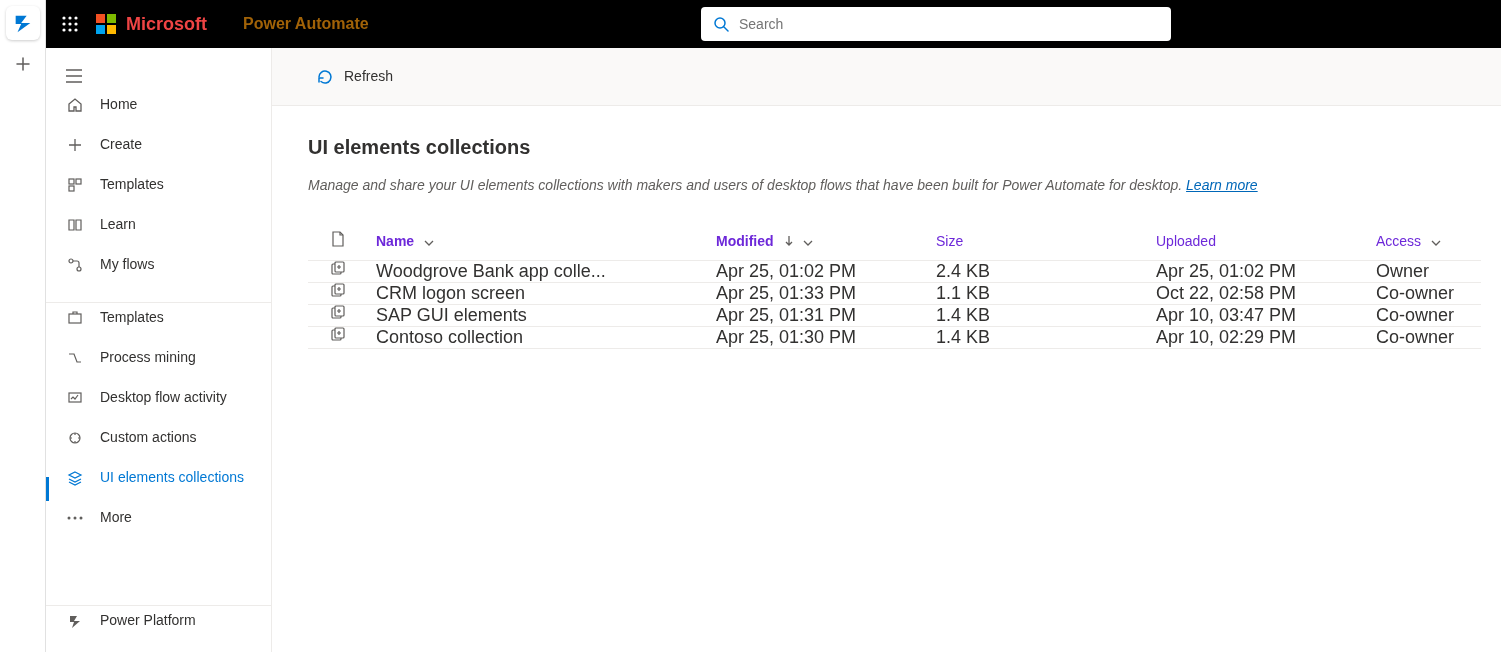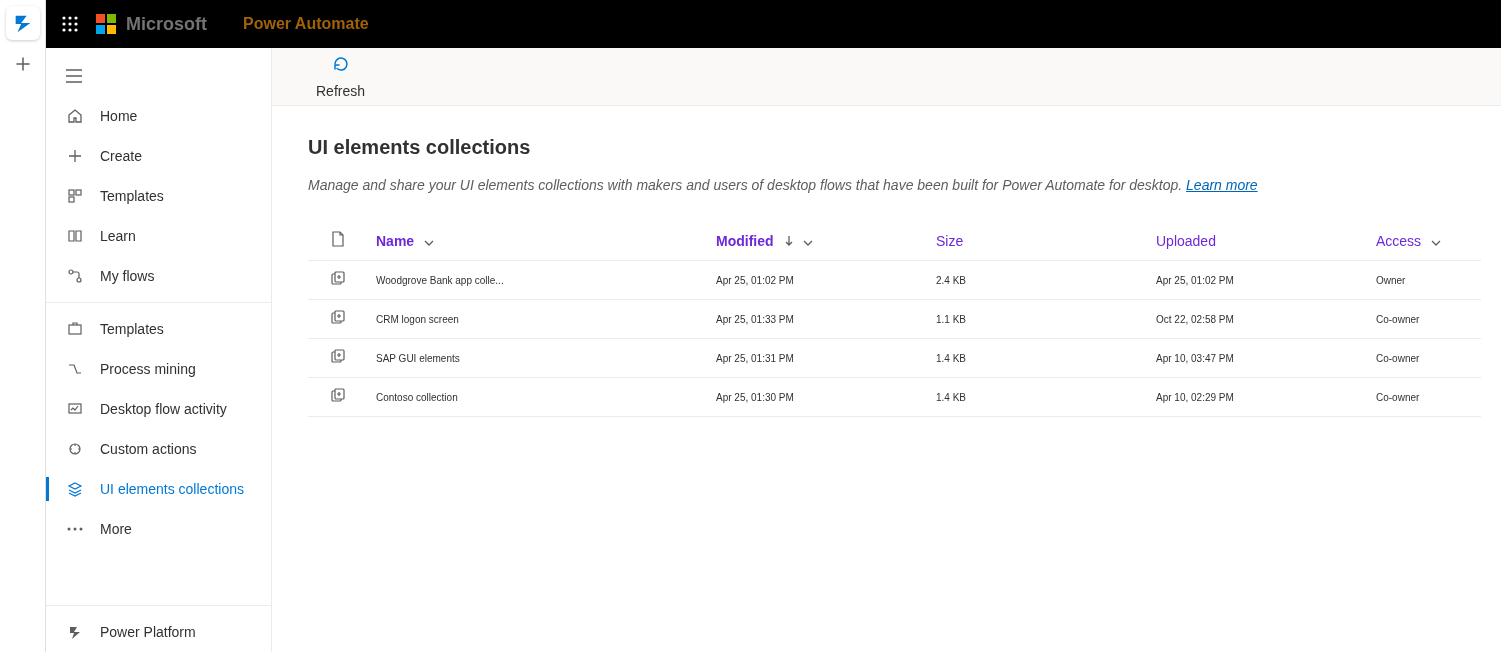--- a/index.html
+++ b/index.html
@@ -10,50 +10,50 @@
   .util-rail { position: absolute; top: 0; left: 0; width: 46px; height: 652px; background: #fff; border-right: 1px solid #e1e1e1; display: flex; flex-direction: column; align-items: center; padding-top: 6px; gap: 14px; z-index: 3; }
   .util-rail .pa-tile { width: 34px; height: 34px; border-radius: 6px; display:flex; align-items:center; justify-content:center; box-shadow: 0 1px 3px rgba(0,0,0,0.2); background:#fff; }
   .util-rail .pa-plus { width: 20px; height: 20px; display:flex; align-items:center; justify-content:center; }
 
   
   .topbar { position: absolute; top: 0; left: 46px; right: 0; height: 48px; background: #000; color: #fff; display: flex; align-items: center; z-index: 2; }
   .topbar .waffle { width: 48px; height: 48px; display: flex; align-items: center; justify-content: center; }
   .topbar .ms-logo { display: flex; align-items: center; gap: 10px; margin-left: 2px; }
   .topbar .ms-logo .grid { width: 20px; height: 20px; display:grid; grid-template-columns:1fr 1fr; grid-template-rows:1fr 1fr; gap:2px; }
   .topbar .ms-logo .grid .q1{background:#f25022;} .q2{background:#7fba00;} .q3{background:#00a4ef;} .q4{background:#ffb900;}
-  .topbar .ms-logo .mstxt { font-size: 18px; font-weight: 600; color:#737373; }
+  .topbar .ms-logo .mstxt { font-size: 18px; font-weight: 600; color:#ef4444; }
   .topbar .product { margin-left: 36px; font-size: 16px; font-weight: 600; color:#a16207; }
   .topbar .search-wrap { margin-left: auto; width: 470px; height: 34px; background: #fff; border-radius: 4px; display:flex; align-items:center; padding: 0 12px; gap: 10px; margin-right: 330px; }
   .topbar .search-wrap input { border: none; outline: none; flex: 1; font-size: 14px; color:#605e5c; background:transparent; }
 
   
   .toolbar { position: absolute; top: 48px; left: 46px; right: 0; height: 58px; border-bottom: 1px solid #edebe9; display:flex; align-items:center; padding-left: 270px; background:#faf9f8; z-index:1; }
-  .toolbar .refresh { display:flex; align-items:center; gap:10px; color:#323130;flex-direction:column; }
+  .toolbar .refresh { display:flex; align-items:flex-start; gap:10px; color:#323130; }
 
   
   .sidebar { position: absolute; top: 48px; left: 46px; width: 226px; bottom: 0; background:#fff; border-right: 1px solid #edebe9; padding-top: 8px; z-index:2; }
   .sidebar .hamburger { height: 40px; display:flex; align-items:center; padding-left: 20px; }
-  .sidebar .nav-item { height: 40px; display:flex; align-items:center; padding-left: 20px; gap: 16px; color:#323130; cursor:pointer; position:relative; }
+  .sidebar .nav-item { height: 40px; display:flex; align-items:flex-start; padding-left: 20px; gap: 16px; color:#323130; cursor:pointer; position:relative; }
   .sidebar .nav-item .icon-slot { width: 18px; height: 18px; display:flex; align-items:center; justify-content:center; color:#605e5c; }
   .sidebar .nav-item.active { color:#0078d4; }
   .sidebar .nav-item.active .icon-slot { color:#0078d4; }
   .sidebar .nav-item.active::before { content:""; position:absolute; left:0; top:8px; bottom:8px; width:3px; background:#0078d4; }
   .sidebar hr { border:none; border-top:1px solid #edebe9; margin:6px 0; }
   .sidebar .footer-nav { position:absolute; bottom:0; left:0; right:0; }
 
   
   .main { position:absolute; top:106px; left:272px; right:0; bottom:0; padding: 30px 20px 0 36px; overflow:auto; background:#fff; }
   .main h1 { font-size: 20px; font-weight: 600; margin-bottom: 18px; }
   .main .desc { font-size: 14px; color:#605e5c; margin-bottom: 28px; font-style: italic; }
   .main .desc a { color:#0067b8; text-decoration:underline; }
 
   table.collections { width: 100%; border-collapse: collapse; }
   table.collections th { text-align: left; font-weight: 400; font-size: 14px; color:#6d28d9; padding: 10px 8px; border-bottom: 1px solid #edebe9; }
   table.collections th.sorted { font-weight: 600; }
-  table.collections td { padding: 10px 8px; border-bottom: 1px solid #edebe9; font-size: 10px; color:#323130; }
+  table.collections td { padding: 0 8px; border-bottom: 1px solid #edebe9; font-size: 18px; color:#323130; }
   table.collections .icon-col { width: 60px; text-align:center; }
   .chev-dn { display:inline-block; margin-left:6px; }
   .sort-arrow { display:inline-block; margin-left:8px; }
 
   svg { display:block; }
 </style>
 </head>
 <body>
 
 <div class="util-rail">
@@ -86,20 +86,27 @@
   <div class="ms-logo">
     <div class="grid">
       <div class="q1"></div>
         <div class="q2"></div>
         <div class="q3"></div>
         <div class="q4"></div>
     </div>
     <span class="mstxt">Microsoft</span>
   </div>
   <div class="product">Power Automate</div>
+  <div class="search-wrap">
+    <svg width="16" height="16" viewBox="0 0 16 16">
+        <circle cx="7" cy="7" r="5" stroke="#0078d4" stroke-width="1.5" fill="none"></circle>
+        <line x1="11" y1="11" x2="15" y2="15" stroke="#0078d4" stroke-width="1.5" stroke-linecap="round"></line>
+      </svg>
+    <input type="text" placeholder="Search" style="">
+  </div>
 </div>
 
 <div class="toolbar">
   <div class="refresh">
     <svg width="18" height="18" viewBox="0 0 18 18">
         <path d="M3 9a6 6 0 1 1 2 4.5" fill="none" stroke="#0078d4" stroke-width="1.5" stroke-linecap="round"></path>
         <path d="M3 14v-4h4" fill="none" stroke="#0078d4" stroke-width="1.5" stroke-linecap="round" stroke-linejoin="round"></path>
       </svg>
     <span>Refresh</span>
   </div>

